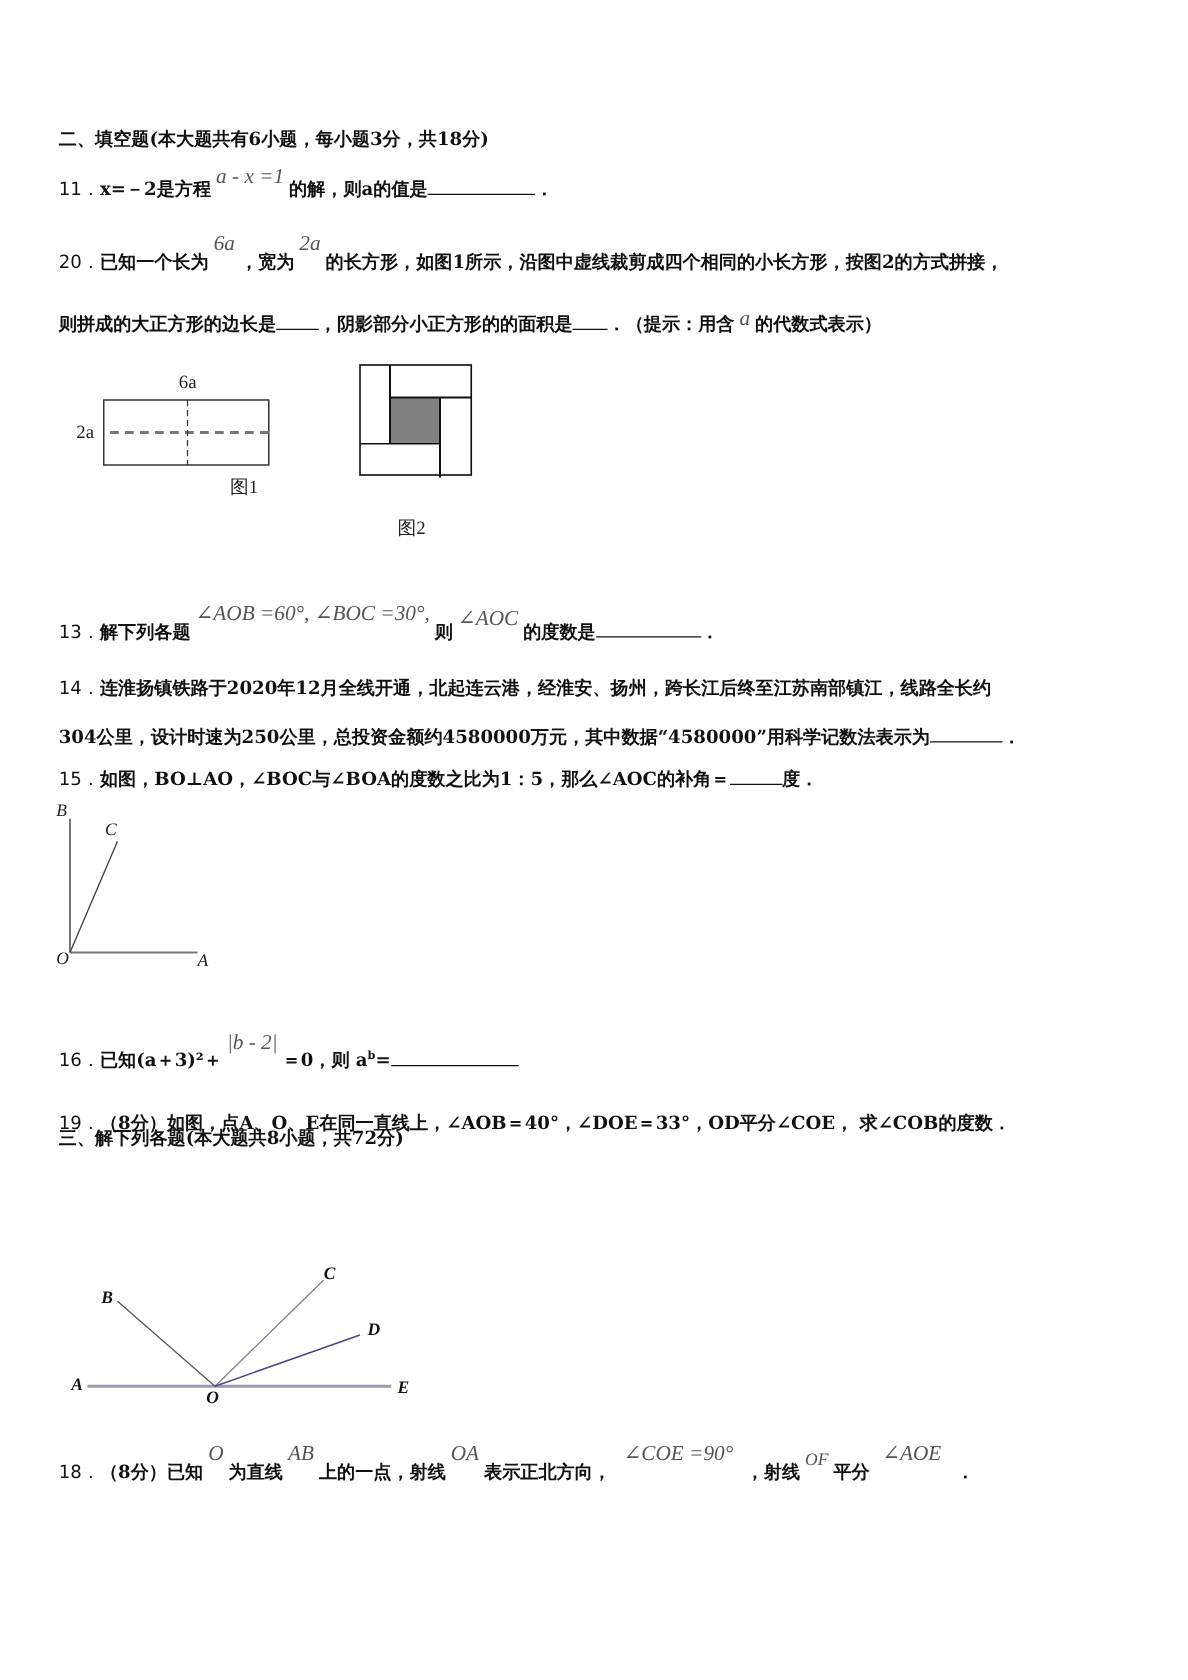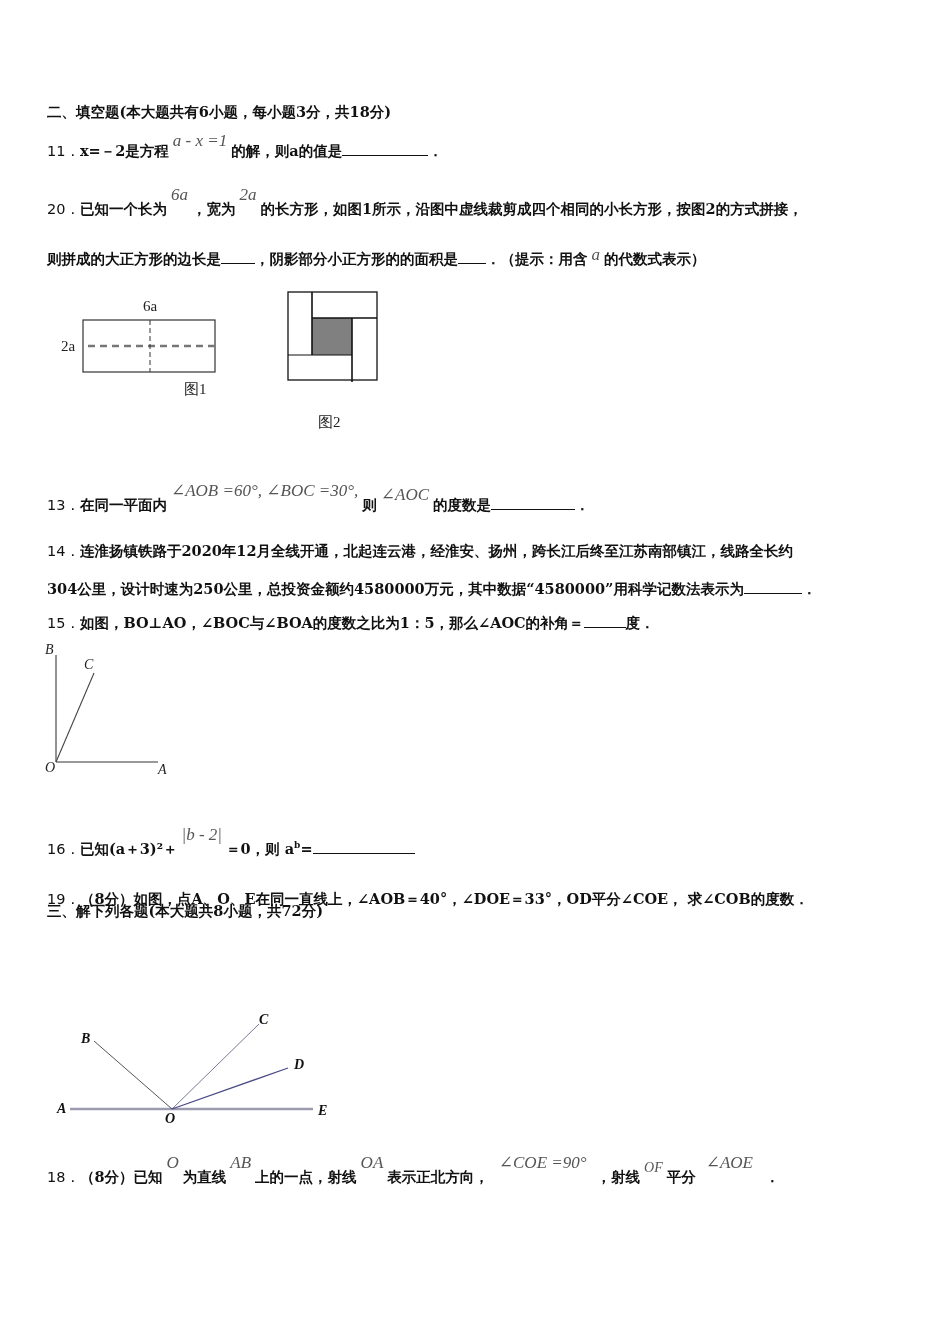--- a/index.html
+++ b/index.html
@@ -83,21 +83,21 @@
     <line x1="172" y1="1109" x2="288" y2="1068" stroke="#4a4a88" stroke-width="1.3"></line>
   </g>
 </svg>
 
 <div class="fig-label" style="left:143px; top:298px;">6a</div>
 <div class="fig-label" style="left:61px; top:338px;">2a</div>
 <div class="fig-label" style="left:141px; top:380px;margin-left:43px;">图1</div>
 <div class="fig-label" style="left:318px; top:393px;margin-top:20px;">图2</div>
 
 <div class="line" style="top:495px;">
-  <span class="num">13．</span><span>在同一平面内</span><span class="math up">∠AOB =60°, ∠BOC =30°,</span><span>则</span><span class="math">∠AOC</span><span>的度数是</span><span class="blank" style="width:84px;"></span><span>．</span>
+  <span class="num">13．</span><span>解下列各题</span><span class="math up">∠AOB =60°, ∠BOC =30°,</span><span>则</span><span class="math">∠AOC</span><span>的度数是</span><span class="blank" style="width:84px;"></span><span>．</span>
 </div>
 
 <div class="line" style="top:542px;">
   <span class="num">14．</span><span>连淮扬镇铁路于2020年12月全线开通，北起连云港，经淮安、扬州，跨长江后终至江苏南部镇江，线路全长约</span>
 </div>
 <div class="line" style="top:579px;">
   <span>304公里，设计时速为250公里，总投资金额约4580000万元，其中数据“4580000”用科学记数法表示为</span><span class="blank" style="width:58px;"></span><span>．</span>
 </div>
 
 <div class="line" style="top:613px;">

